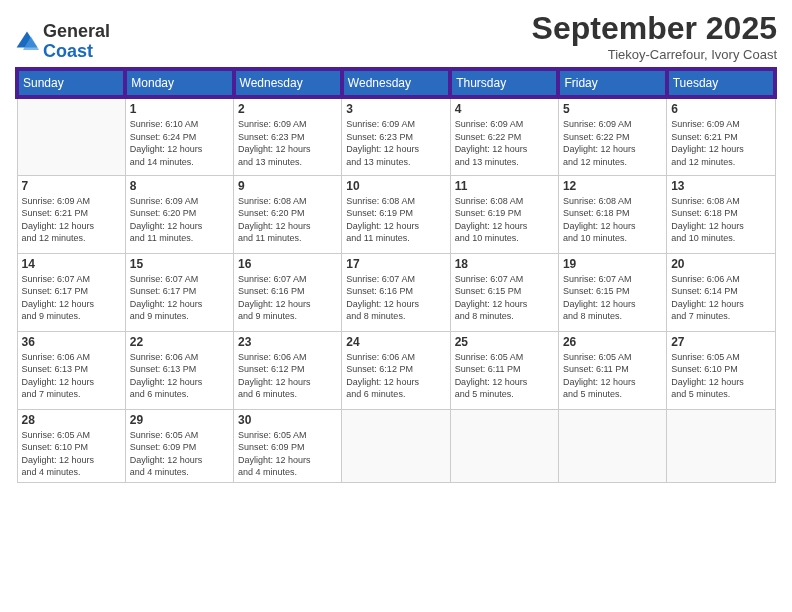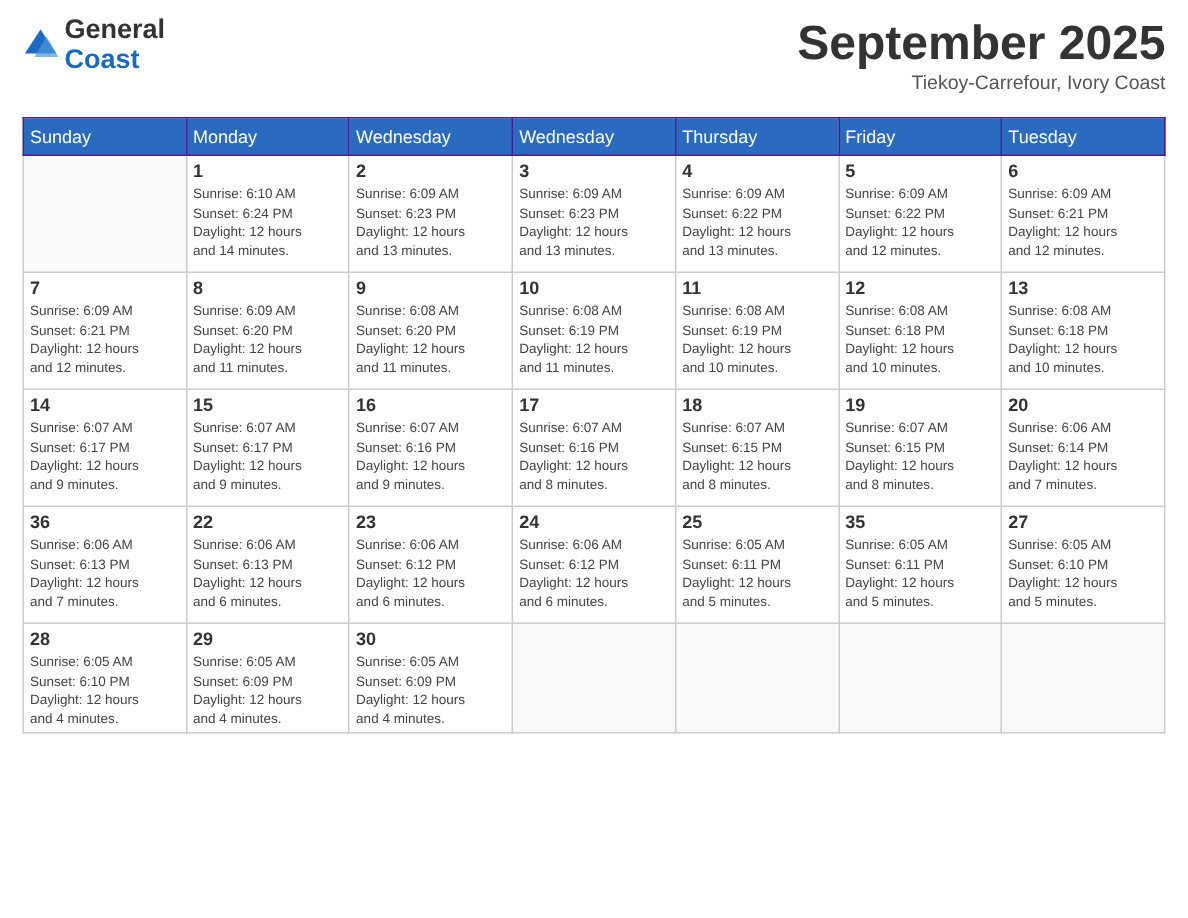--- a/index.html
+++ b/index.html
@@ -11,22 +11,22 @@
       overflow: hidden;
     }
     .page {
       width: 792px;
       height: 612px;
       padding: 10px 15px;
     }
     .header {
       display: flex;
       justify-content: space-between;
-      align-items: flex-start;
-      margin-bottom: 16px;
+      align-items: flex-end;
+      margin-bottom: 5px;
     }
     .logo {
       display: flex;
       align-items: center;
       gap: 4px;
     }
     .logo-text {
       font-size: 18px;
       font-weight: bold;
       line-height: 1.1;
@@ -54,21 +54,21 @@
       border-collapse: collapse;
       font-size: 10px;
     }
     .calendar th {
       background: #2a6bbf;
       color: #fff;
       padding: 5px 4px;
       text-align: left;
       font-size: 12px;
       font-weight: normal;
-      border: 1px solid #4c1d95;
+      border: 4px solid #4c1d95;
     }
     .calendar td {
       border: 1px solid #ccc;
       vertical-align: top;
       padding: 3px 4px;
       width: calc(100% / 7);
       height: 78px;
     }
     .calendar td.empty {
       background: #f9f9f9;
@@ -227,21 +227,21 @@
           </td>
           <td>
             <span class="day-num">24</span>
             <div class="day-info">Sunrise: 6:06 AM<br>Sunset: 6:12 PM<br>Daylight: 12 hours<br>and 6 minutes.</div>
           </td>
           <td>
             <span class="day-num">25</span>
             <div class="day-info">Sunrise: 6:05 AM<br>Sunset: 6:11 PM<br>Daylight: 12 hours<br>and 5 minutes.</div>
           </td>
           <td>
-            <span class="day-num">35</span>
+            <span class="day-num">26</span>
             <div class="day-info">Sunrise: 6:05 AM<br>Sunset: 6:11 PM<br>Daylight: 12 hours<br>and 5 minutes.</div>
           </td>
           <td>
             <span class="day-num">27</span>
             <div class="day-info">Sunrise: 6:05 AM<br>Sunset: 6:10 PM<br>Daylight: 12 hours<br>and 5 minutes.</div>
           </td>
         </tr>
         <tr class="last-row">
           <td>
             <span class="day-num">28</span>

